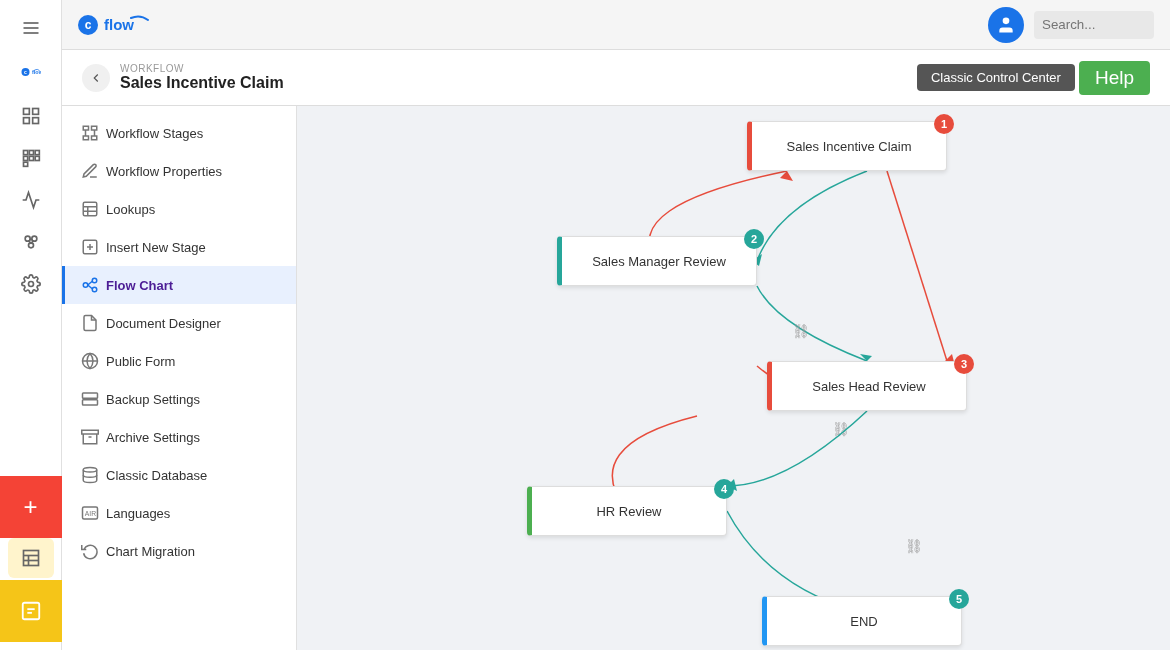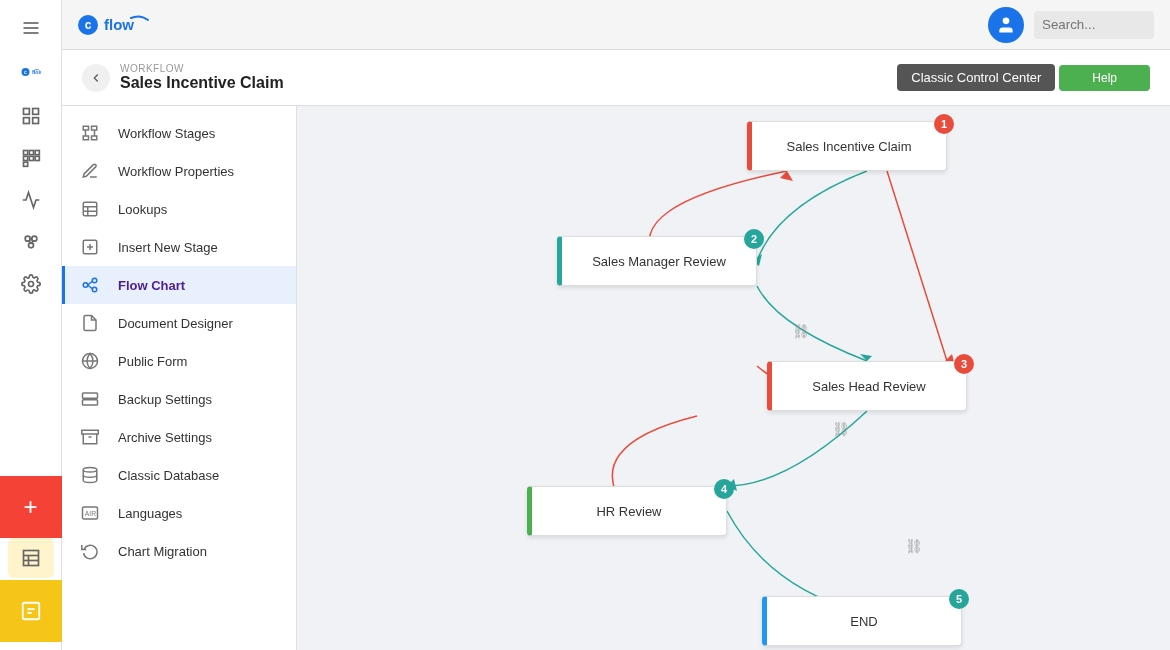--- a/index.html
+++ b/index.html
@@ -113,23 +113,23 @@
       border: none;
       padding: 6px 14px;
       border-radius: 4px;
       font-size: 13px;
       cursor: pointer;
     }
     .help-btn {
       background: #4caf50;
       color: white;
       border: none;
-      padding: 6px 33px;
+      padding: 6px 16px;
       border-radius: 4px;
-      font-size: 12px;
+      font-size: 19px;
       cursor: pointer;
     }
 
     
     .lower-area {
       flex: 1;
       display: flex;
       overflow: hidden;
     }
 
@@ -137,21 +137,21 @@
     .sidebar {
       width: 235px;
       background: #fff;
       border-right: 1px solid #e0e0e0;
       overflow-y: auto;
       padding: 8px 0;
     }
     .sidebar-item {
       display: flex;
       align-items: center;
-      gap: 19px;
+      gap: 7px;
       padding: 10px 16px;
       cursor: pointer;
       font-size: 13px;
       color: #333;
       border-left: 3px solid transparent;
     }
     .sidebar-item.active {
       background: #e8f0fe;
       border-left: 3px solid #1a73e8;
       color: #4c1d95;

